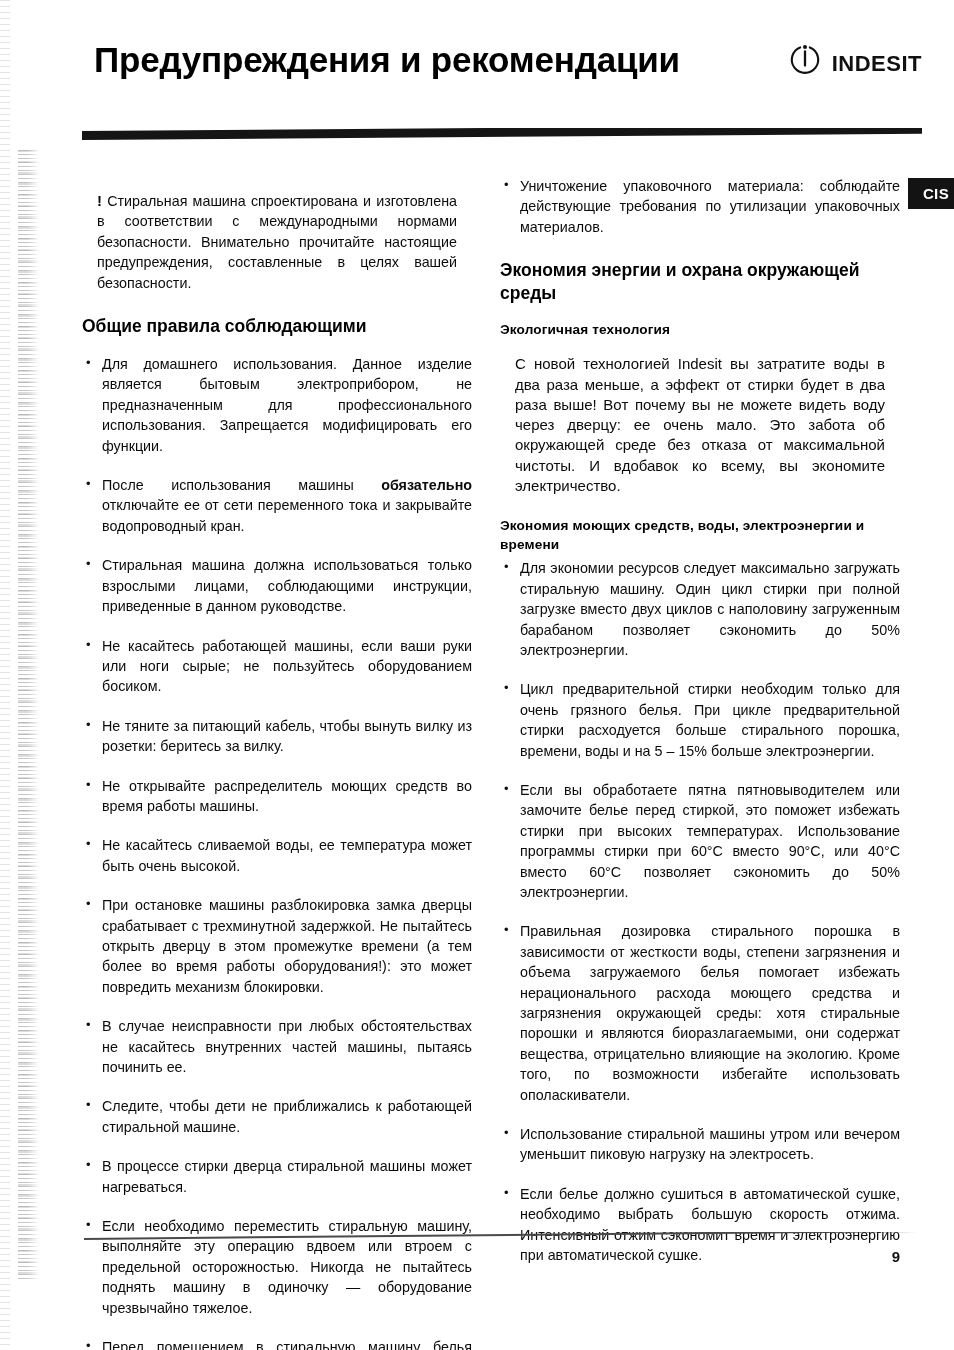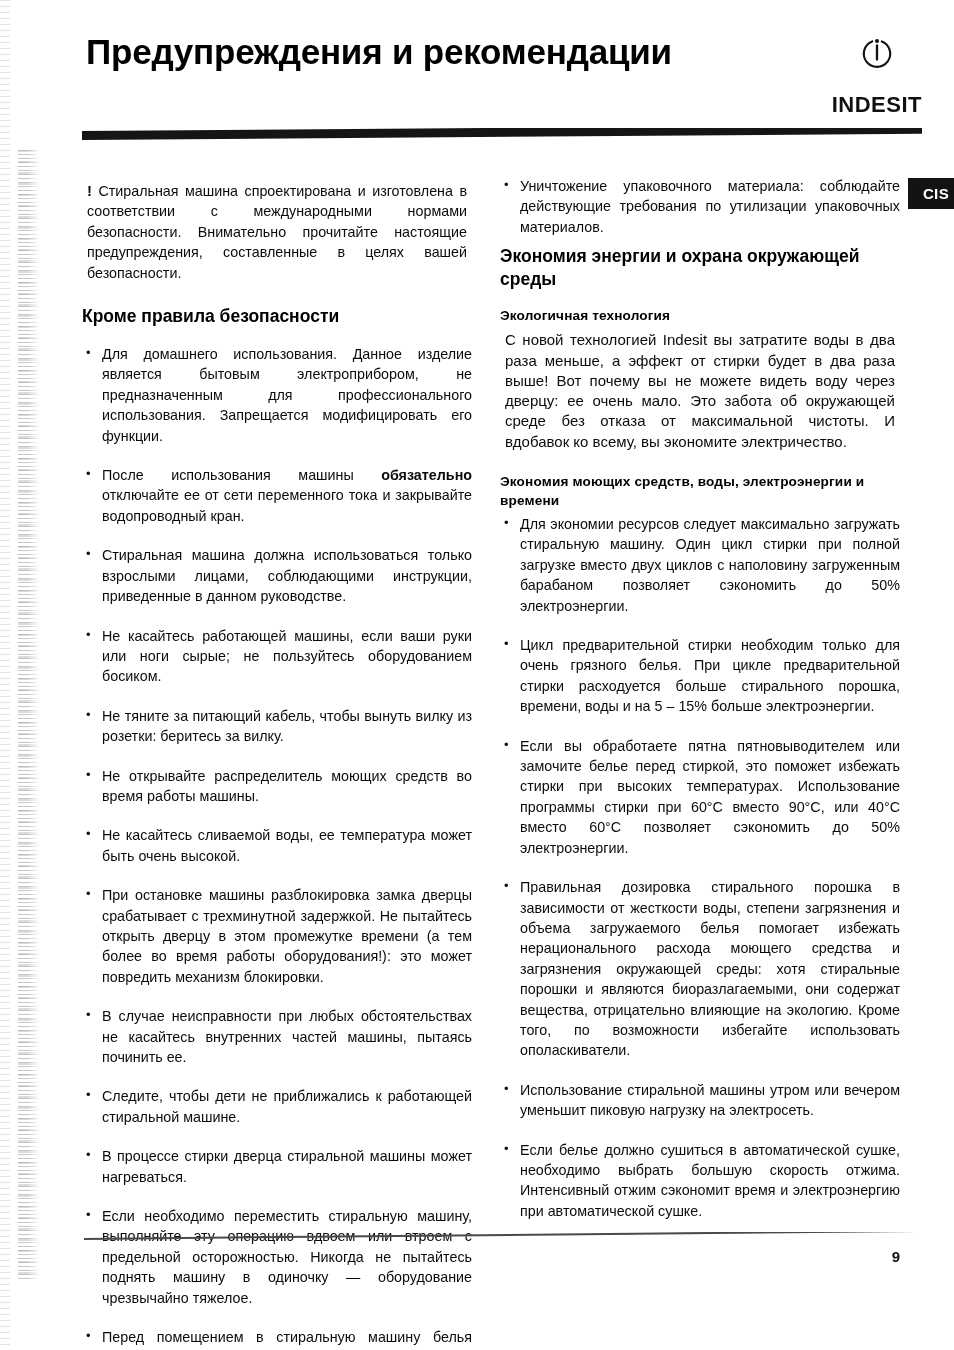--- a/index.html
+++ b/index.html
@@ -61,36 +61,35 @@
     left: 82px;
     top: 22px;
     width: 840px;
     height: 120px;
   }
   .doc-title {
     position: absolute;
     left: 0;
     top: 4px;
     width: 600px;
-    margin: 4px;
+    margin: 12px;
     font-size: 35px;
     line-height: 43px;
     font-weight: bold;
     letter-spacing: -0.2px;
     color: #000;
   }
 
   .brand {
     position: absolute;
     right: 0;
-    top: 14px;
+    top: 20px;
     display: flex;
     align-items: center;
     gap: 10px;
-    flex-direction: column;
   }
   .brand-mark { display: block; }
   .brand-name {
     font-size: 31px;
     font-weight: bold;
     letter-spacing: .5px;
     color: #111;
     font-variant: small-caps;
     text-transform: lowercase;
   }
@@ -142,21 +141,21 @@
     font-weight: bold;
     letter-spacing: .4px;
     display: flex;
     align-items: center;
     justify-content: center;
     margin-left: 28px;
   }
 
   
   p {
-    margin: 5px;
+    margin: 15px;
   }
   .intro {
     font-size: 14.3px;
     line-height: 20.4px;
     text-align: justify;
     margin-bottom: 22px;
   }
   .bang {
     font-weight: bold;
     font-size: 15px;
@@ -273,21 +272,21 @@
 
     <div class="cis-badge">CIS</div>
 
     <div class="col col-left">
 
       <p class="intro">
         <span class="bang">!</span>
         <span>Стиральная машина спроектирована и изготовлена в соответствии с международными нормами безопасности. Внимательно прочитайте настоящие предупреждения, составленные в целях вашей безопасности.</span>
       </p>
 
-      <h2 class="sec">Кроме правила безопасности</h2>
+      <h2 class="sec">Общие правила соблюдающими</h2>
 
       <ul class="bullets">
         <li><span>Для домашнего использования. Данное изделие является бытовым электроприбором, не предназначенным для профессионального использования. Запрещается модифицировать его функции.</span></li>
         <li><span>После использования машины <b>обязательно</b> отключайте ее от сети переменного тока и закрывайте водопроводный кран.</span></li>
         <li><span>Стиральная машина должна использоваться только взрослыми лицами, соблюдающими инструкции, приведенные в данном руководстве.</span></li>
         <li><span>Не касайтесь работающей машины, если ваши руки или ноги сырые; не пользуйтесь оборудованием босиком.</span></li>
         <li><span>Не тяните за питающий кабель, чтобы вынуть вилку из розетки: беритесь за вилку.</span></li>
         <li><span>Не открывайте распределитель моющих средств во время работы машины.</span></li>
         <li><span>Не касайтесь сливаемой воды, ее температура может быть очень высокой.</span></li>
         <li><span>При остановке машины разблокировка замка дверцы срабатывает с трехминутной задержкой. Не пытайтесь открыть дверцу в этом промежутке времени (а тем более во время работы оборудования!): это может повредить механизм блокировки.</span></li>
@@ -299,21 +298,21 @@
       </ul>
     </div>
 
     <div class="col col-right">
 
 
       <ul class="bullets dense">
         <li><span>Уничтожение упаковочного материала: соблюдайте действующие требования по утилизации упаковочных материалов.</span></li>
       </ul>
 
-      <h2 class="sec multiline" style="margin-top:8px;">Экономия энергии и охрана окружающей среды</h2>
+      <h2 class="sec multiline" style="margin-top:22px;">Экономия энергии и охрана окружающей среды</h2>
 
       <h3 class="sub">Экологичная технология</h3>
       <p class="para">С новой технологией Indesit вы затратите воды в два раза меньше, а эффект от стирки будет в два раза выше! Вот почему вы не можете видеть воду через дверцу: ее очень мало. Это забота об окружающей среде без отказа от максимальной чистоты. И вдобавок ко всему, вы экономите электричество.</p>
 
       <h3 class="sub" style="margin-bottom:4px;">Экономия моющих средств, воды, электроэнергии и времени</h3>
 
       <ul class="bullets">
         <li><span>Для экономии ресурсов следует максимально загружать стиральную машину. Один цикл стирки при полной загрузке вместо двух циклов с наполовину загруженным барабаном позволяет сэкономить до 50% электроэнергии.</span></li>
         <li><span>Цикл предварительной стирки необходим только для очень грязного белья. При цикле предварительной стирки расходуется больше стирального порошка, времени, воды и на 5 – 15% больше электроэнергии.</span></li>
         <li><span>Если вы обработаете пятна пятновыводителем или замочите белье перед стиркой, это поможет избежать стирки при высоких температурах. Использование программы стирки при 60°C вместо 90°C, или 40°C вместо 60°C позволяет сэкономить до 50% электроэнергии.</span></li>

